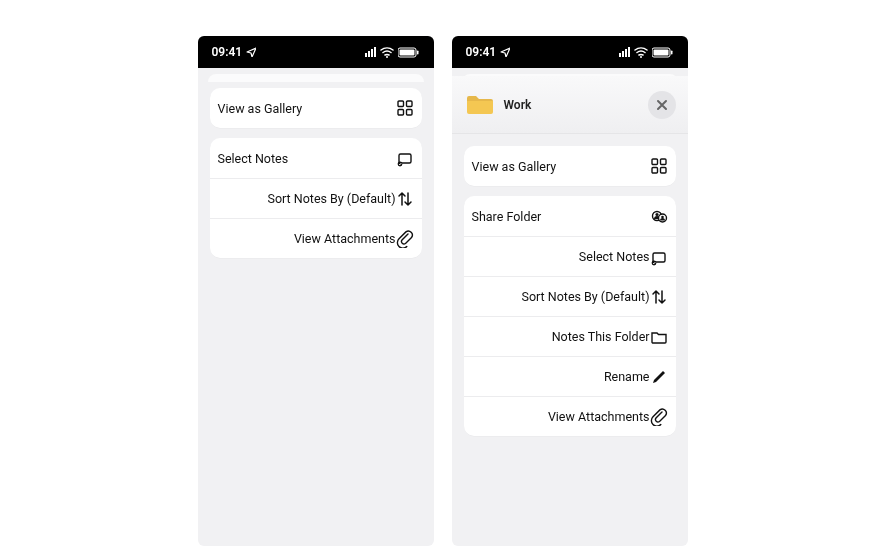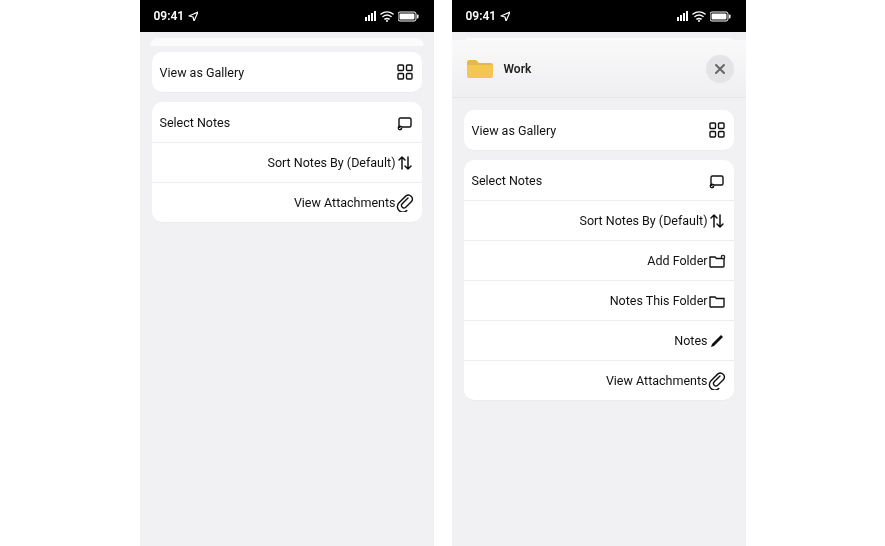--- a/index.html
+++ b/index.html
@@ -1,17 +1,17 @@
 <!DOCTYPE html>
 <html><head>
 <meta charset="utf-8">
 <style>
   * { box-sizing: border-box; margin: 0; padding: 0; font-family: -apple-system, BlinkMacSystemFont, "Segoe UI", Roboto, Helvetica, Arial, sans-serif; }
   body { width: 885px; height: 546px; background: #fff; display: flex; gap: 18px; justify-content: center; padding: 0 120px; }
-  .phone { width: 294px; background: #f1f1f3; border-radius: 0; overflow: hidden; position: relative; }
+  .phone { width: 236px; background: #f1f1f3; border-radius: 6px; overflow: hidden; position: relative; margin-top: 36px; }
   .status-bar { height: 32px; background: #000; color: #fff; display: flex; align-items: center; justify-content: space-between; padding: 0 14px; font-size: 12px; font-weight: 600; }
   .status-left { display: flex; align-items: center; gap: 4px; }
   .status-right { display: flex; align-items: center; gap: 4px; }
   .sheet-header { display: flex; align-items: center; padding: 0 14px; height: 58px; background: linear-gradient(#f9f9fa,#efeff1); border-bottom: 1px solid #e5e5e7; position: relative; }
   .folder-icon { width: 28px; height: 22px; margin-right: 10px; }
   .folder-title { font-size: 12px; font-weight: 600; color: #222; }
   .close-btn { position: absolute; right: 12px; top: 50%; transform: translateY(-50%); width: 28px; height: 28px; border-radius: 50%; background: #e4e4e7; display: flex; align-items: center; justify-content: center; cursor: pointer; }
   .close-btn svg { width: 12px; height: 12px; }
   .content { padding: 12px 12px 20px; }
   .group { background: #fff; border-radius: 10px; overflow: hidden; margin-bottom: 10px; box-shadow: 0 0.5px 0 rgba(0,0,0,0.04); }
@@ -195,53 +195,53 @@
         <span>View as Gallery</span>
         <span class="row-icon">
             <svg viewBox="0 0 18 18">
               <use href="#ic-grid"></use>
             </svg>
           </span>
       </div>
     </div>
     <div class="group">
       <div class="row">
+        <span>Share Folder</span>
+        <span class="row-icon">
+            <svg viewBox="0 0 18 18">
+              <use href="#ic-share"></use>
+            </svg>
+          </span>
+      </div>
+      <div class="row">
         <span>Select Notes</span>
         <span class="row-icon">
             <svg viewBox="0 0 18 18">
               <use href="#ic-select"></use>
             </svg>
           </span>
       </div>
       <div class="row">
         <span>Sort Notes By (Default)</span>
         <span class="row-icon">
             <svg viewBox="0 0 18 18">
               <use href="#ic-sort"></use>
             </svg>
           </span>
       </div>
       <div class="row">
-        <span>Add Folder</span>
-        <span class="row-icon">
-            <svg viewBox="0 0 18 18">
-              <use href="#ic-addfolder"></use>
-            </svg>
-          </span>
-      </div>
-      <div class="row">
         <span>Notes This Folder</span>
         <span class="row-icon">
             <svg viewBox="0 0 18 18">
               <use href="#ic-folder"></use>
             </svg>
           </span>
       </div>
       <div class="row">
-        <span>Notes</span>
+        <span>Rename</span>
         <span class="row-icon">
             <svg viewBox="0 0 18 18">
               <use href="#ic-pencil"></use>
             </svg>
           </span>
       </div>
       <div class="row">
         <span>View Attachments</span>
         <span class="row-icon">
             <svg viewBox="0 0 18 18">

